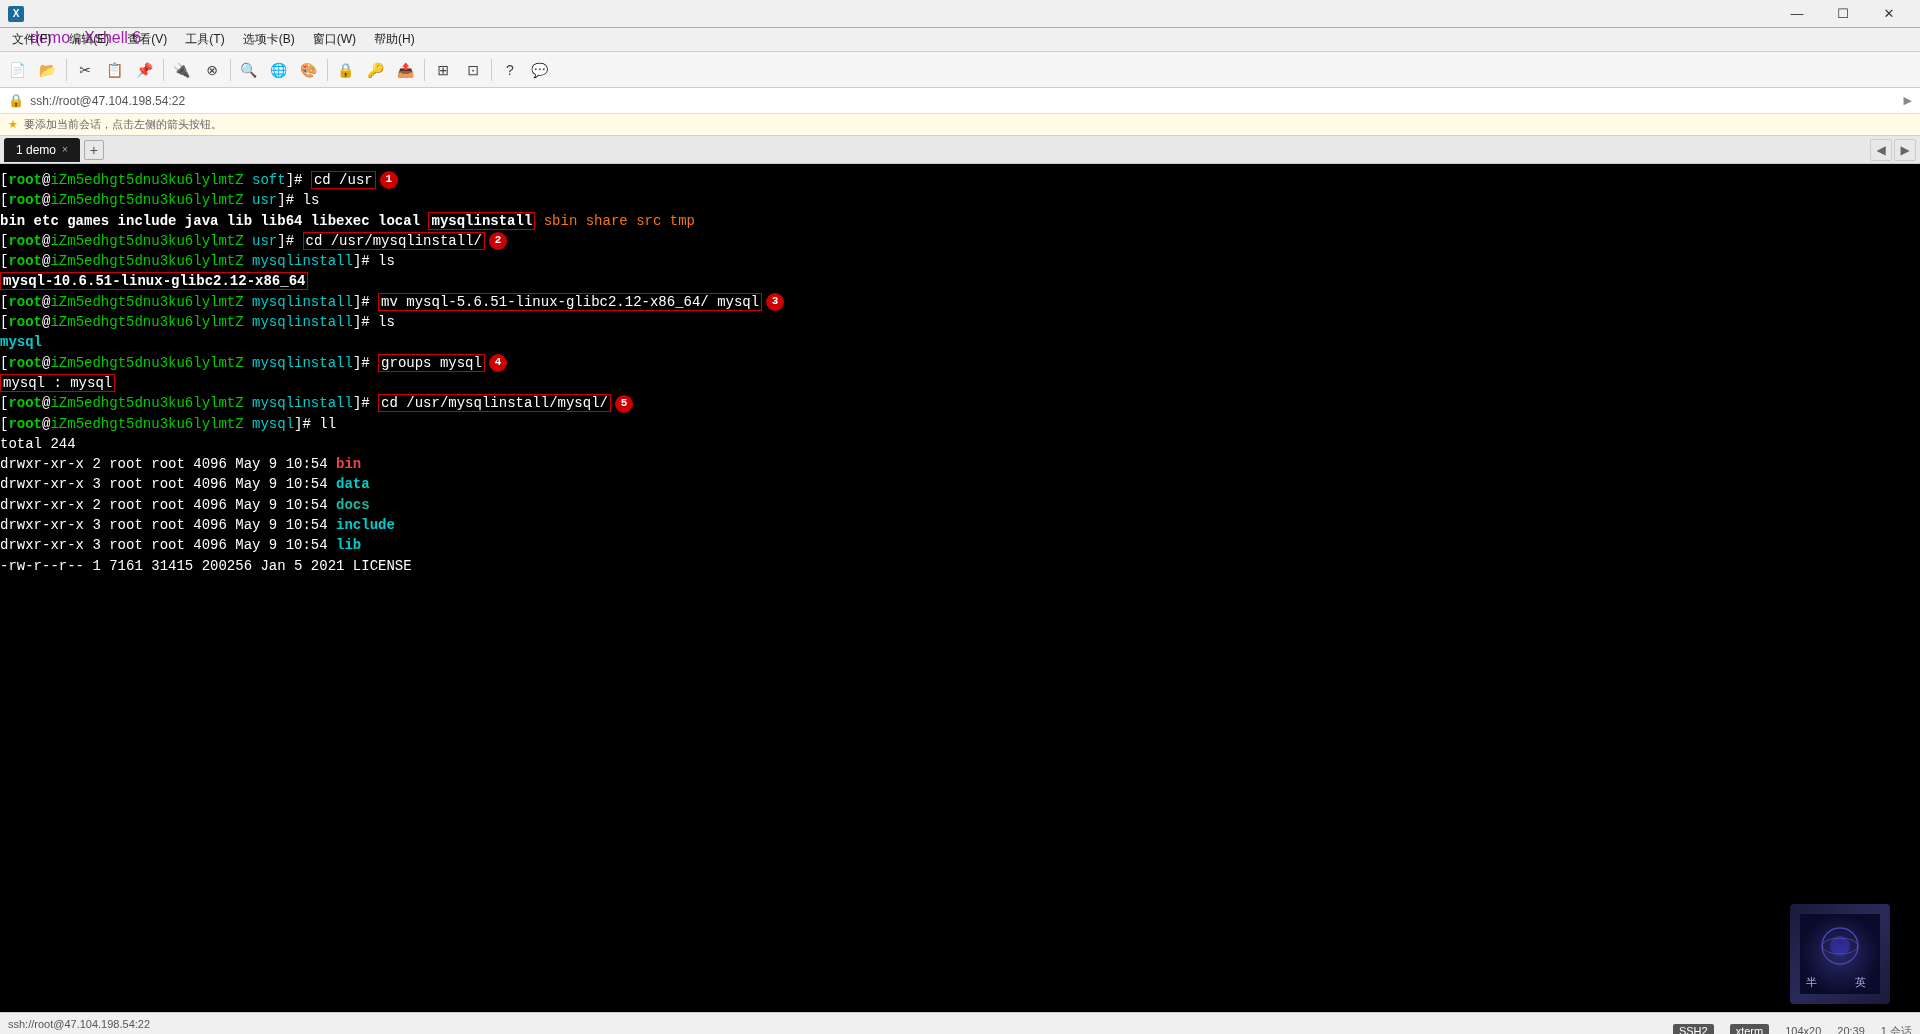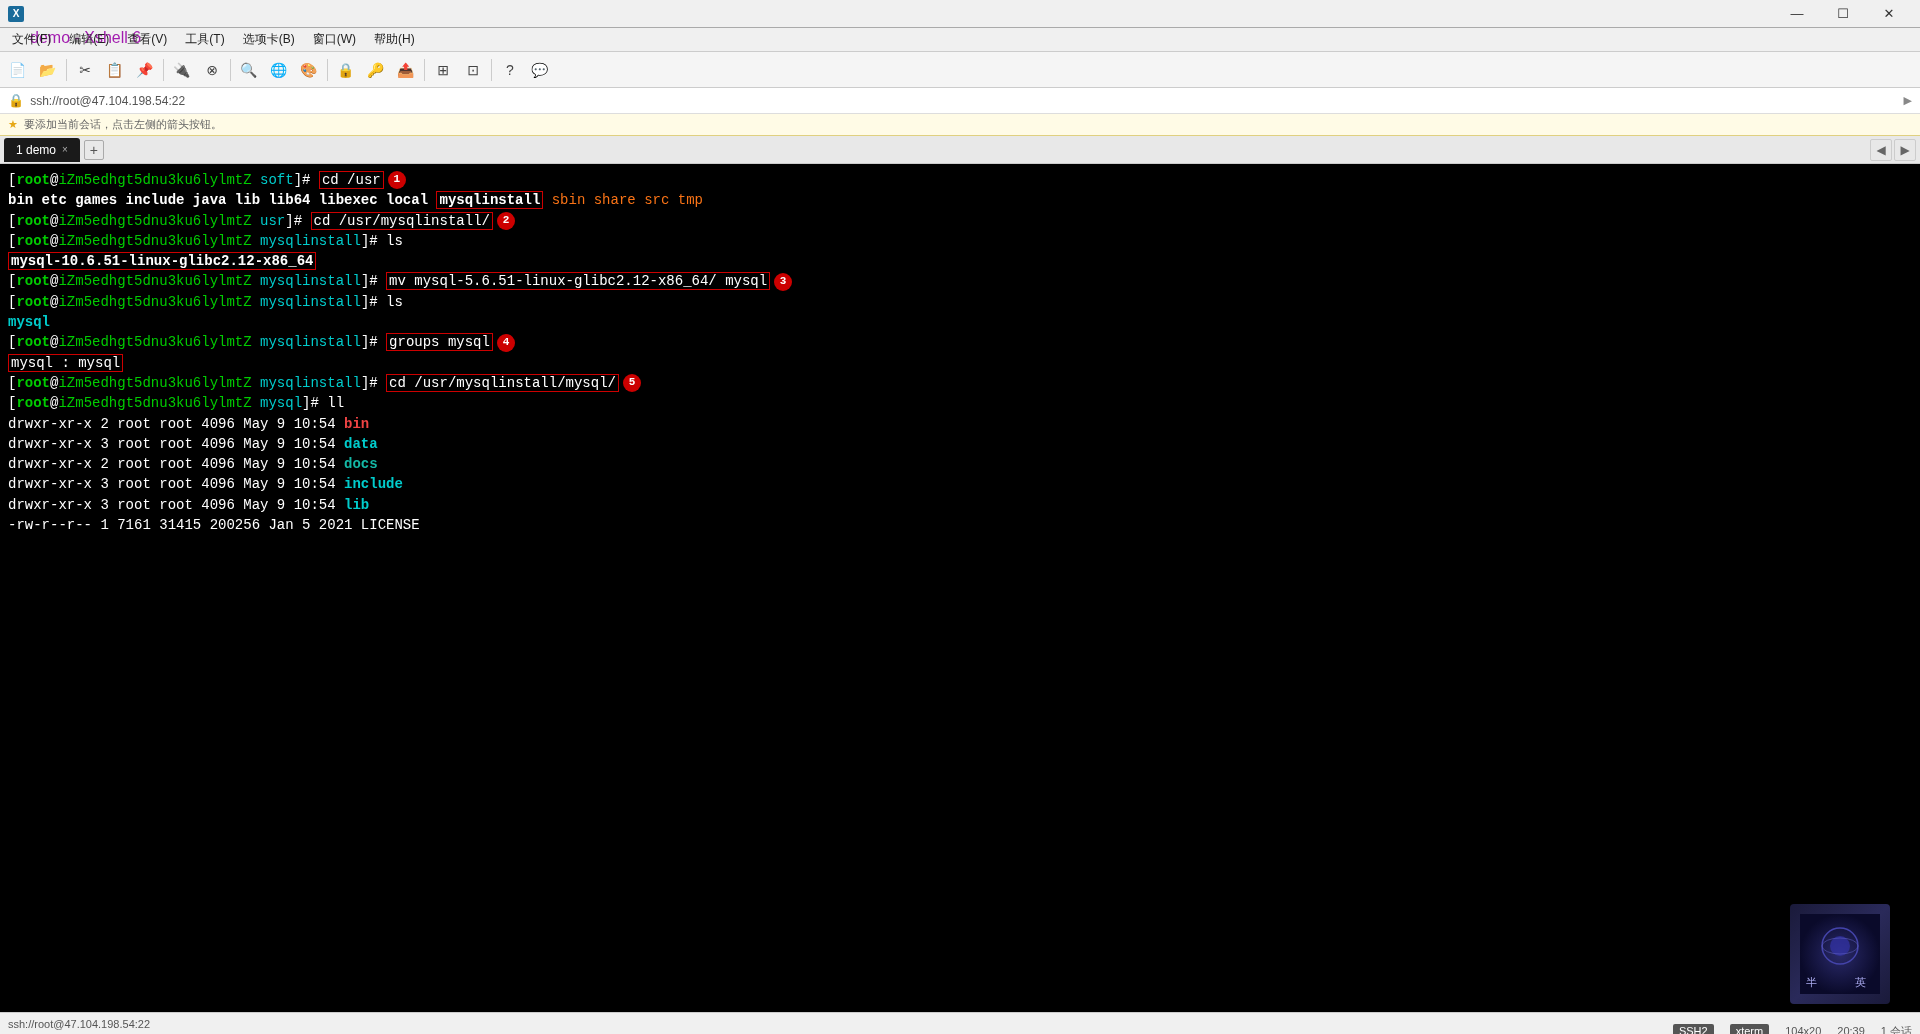--- a/index.html
+++ b/index.html
@@ -136,21 +136,21 @@
       cursor: pointer;
       display: flex; align-items: center; justify-content: center;
       font-size: 12px; color: #666;
     }
 
     
     .terminal {
       background: #000;
       width: 100%;
       height: calc(1034px - 28px - 24px - 36px - 26px - 28px - 22px);
-      padding: 6px 8px;
+      padding: 6px 0;
       font-family: 'Courier New', Courier, monospace;
       font-size: 14px;
       line-height: 1.45;
       color: #fff;
       overflow: hidden;
       position: relative;
     }
 
     .cmd-highlight {
       background: transparent;
@@ -292,20 +292,23 @@
     <button class="nav-arrow-btn">▶</button>
   </div>
 </div>
 
 <div class="terminal">
 
   <div>
     <span class="bracket" style="color:#fff;">[</span><span style="color:#00cc00;font-weight:bold;">root</span><span style="color:#fff;">@</span><span style="color:#00cc00;">iZm5edhgt5dnu3ku6lylmtZ</span><span style="color:#fff;"> </span><span style="color:#00cccc;">soft</span><span style="color:#fff;">]# </span><span class="cmd-highlight" style="border:1.5px solid #cc0000;padding:0 2px;">cd /usr</span><span class="step-badge" style="display:inline-flex;align-items:center;justify-content:center;width:18px;height:18px;background:#cc0000;color:#fff;border-radius:50%;font-size:11px;font-weight:bold;vertical-align:middle;margin-left:4px;">1</span>
   </div>
 
+  <div>
+    <span style="color:#fff;">[</span><span style="color:#00cc00;font-weight:bold;">root</span><span style="color:#fff;">@</span><span style="color:#00cc00;">iZm5edhgt5dnu3ku6lylmtZ</span><span style="color:#fff;"> </span><span style="color:#00cccc;">usr</span><span style="color:#fff;">]# ls</span>
+  </div>
 
   <div>
     <span style="color:#fff;font-weight:bold;">bin  etc  games  include  java  lib  lib64  libexec  local  </span><span style="color:#fff;font-weight:bold;border:1.5px solid #cc0000;padding:0 2px;">mysqlinstall</span><span style="color:#f97316;font-weight:normal;">  sbin  share  src  tmp</span>
   </div>
 
   <div>
     <span style="color:#fff;">[</span><span style="color:#00cc00;font-weight:bold;">root</span><span style="color:#fff;">@</span><span style="color:#00cc00;">iZm5edhgt5dnu3ku6lylmtZ</span><span style="color:#fff;"> </span><span style="color:#00cccc;">usr</span><span style="color:#fff;">]# </span><span style="border:1.5px solid #cc0000;padding:0 2px;">cd /usr/mysqlinstall/</span><span class="step-badge" style="display:inline-flex;align-items:center;justify-content:center;width:18px;height:18px;background:#cc0000;color:#fff;border-radius:50%;font-size:11px;font-weight:bold;vertical-align:middle;margin-left:4px;">2</span>
   </div>
 
   <div>
@@ -337,20 +340,23 @@
   </div>
 
   <div>
     <span style="color:#fff;">[</span><span style="color:#00cc00;font-weight:bold;">root</span><span style="color:#fff;">@</span><span style="color:#00cc00;">iZm5edhgt5dnu3ku6lylmtZ</span><span style="color:#fff;"> </span><span style="color:#00cccc;">mysqlinstall</span><span style="color:#fff;">]# </span><span style="border:1.5px solid #cc0000;padding:0 2px;">cd /usr/mysqlinstall/mysql/</span><span class="step-badge" style="display:inline-flex;align-items:center;justify-content:center;width:18px;height:18px;background:#cc0000;color:#fff;border-radius:50%;font-size:11px;font-weight:bold;vertical-align:middle;margin-left:4px;">5</span>
   </div>
 
   <div>
     <span style="color:#fff;">[</span><span style="color:#00cc00;font-weight:bold;">root</span><span style="color:#fff;">@</span><span style="color:#00cc00;">iZm5edhgt5dnu3ku6lylmtZ</span><span style="color:#fff;"> </span><span style="color:#00cccc;">mysql</span><span style="color:#fff;">]# ll</span>
   </div>
 
+  <div>
+    <span style="color:#fff;">total 244</span>
+  </div>
 
   <div>
     <span style="color:#fff;">drwxr-xr-x  2 root root    4096 May  9 10:54 </span><span style="color:#ef4444;font-weight:bold;">bin</span>
   </div>
   <div>
     <span style="color:#fff;">drwxr-xr-x  3 root root    4096 May  9 10:54 </span><span style="color:#00cccc;font-weight:bold;">data</span>
   </div>
   <div>
     <span style="color:#fff;">drwxr-xr-x  2 root root    4096 May  9 10:54 </span><span style="color:#14b8a6;font-weight:bold;">docs</span>
   </div>

